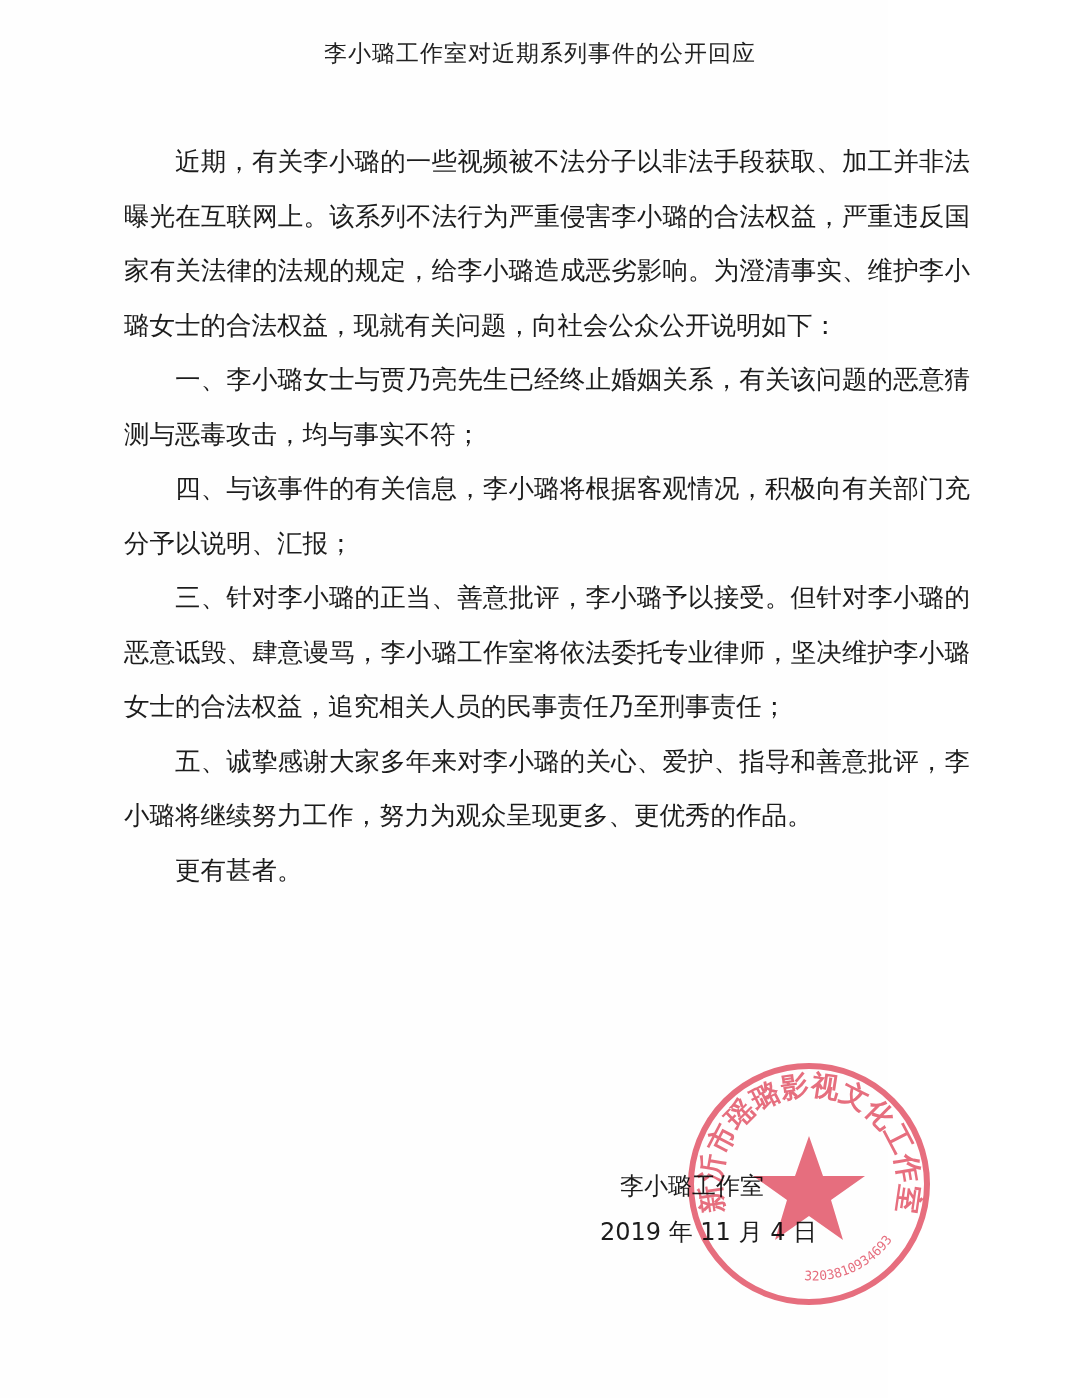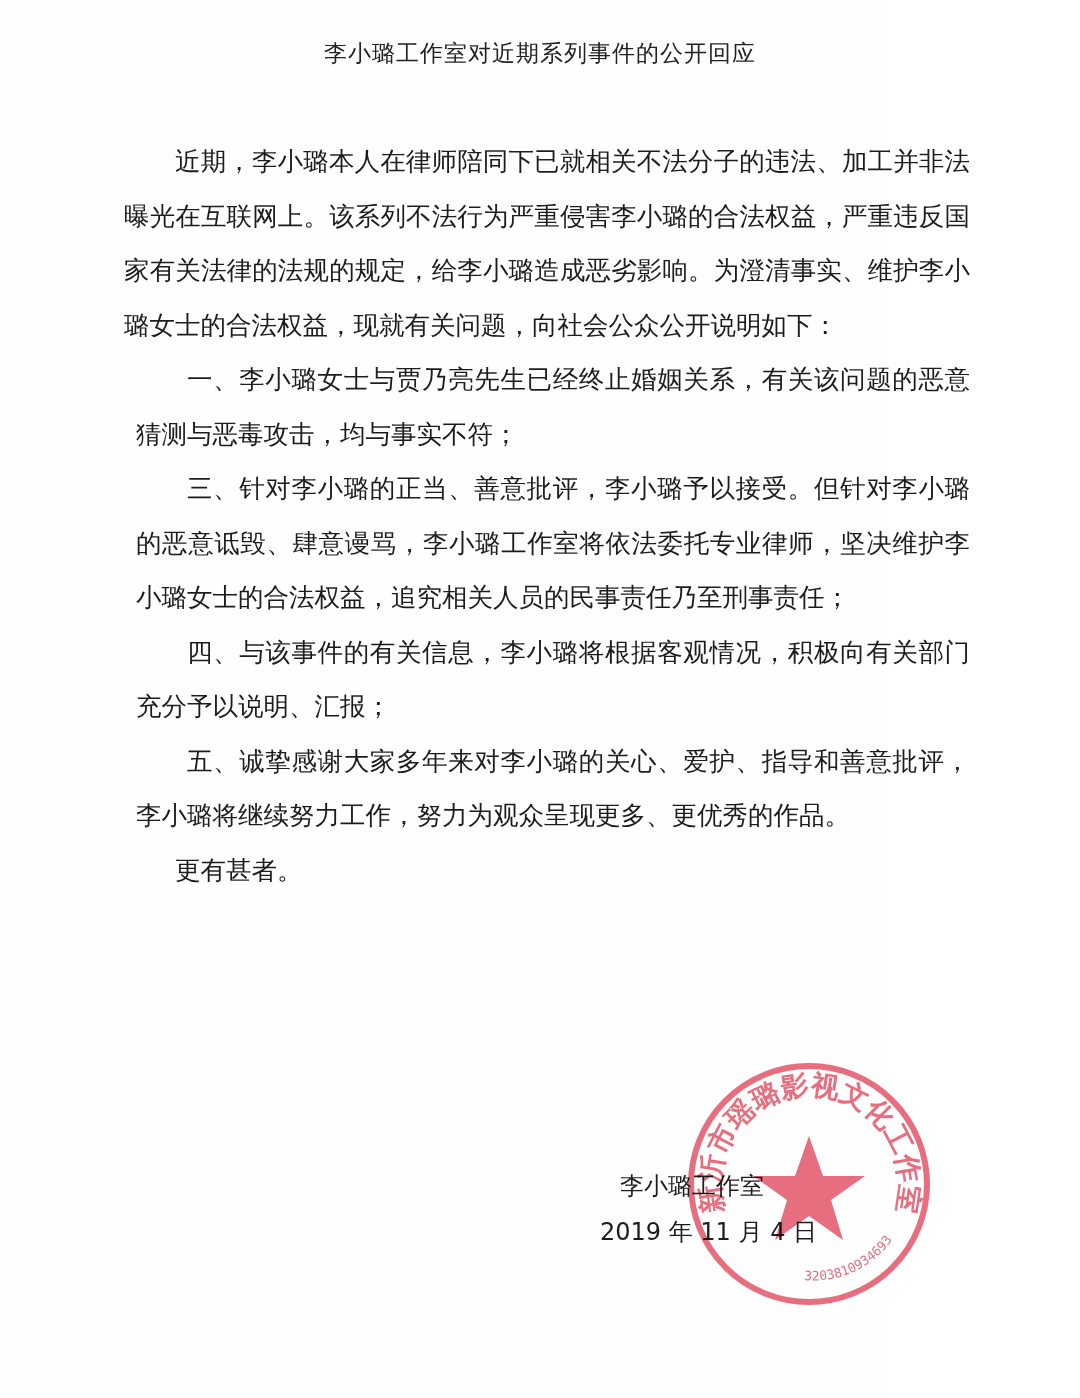--- a/index.html
+++ b/index.html
@@ -11,43 +11,43 @@
   .page { position: absolute; left: 0; top: 0; width: 888px; height: 1398px; background: #fefefe; }
   .title {
     position: absolute; top: 38px; left: 0; width: 1080px; text-align: center;
     font-size: 23px; letter-spacing: 1px; color: #222;
   }
   .body {
     position: absolute; left: 124px; top: 134px; width: 846px;
     font-size: 25.5px; line-height: 54.5px; color: #1c1c1c;
   }
   .para { margin: 0; text-indent: 2em; text-align: justify; text-align-last: left; }
-  .para + .para { margin-top: 0; margin-left: 12px; }
+  .para + .para { margin-top: 0; }
   .closing { margin: 0; text-indent: 2em; }
   .signature {
     position: absolute; left: 600px; top: 1163px; width: 240px; z-index: 2;
     font-size: 24px; line-height: 46px; color: #1c1c1c;
   }
   .sig-org { padding-left: 20px; }
   .stamp {
     position: absolute; left: 683px; top: 1058px; width: 252px; height: 252px; z-index: 3;
     opacity: 0.78; mix-blend-mode: multiply;
   }
 </style>
 </head>
 <body>
 
 <div class="page">
   <div class="title">李小璐工作室对近期系列事件的公开回应</div>
 
   <div class="body">
-    <p class="para">近期，李小璐本人在律师陪同下已就相关不法分子的违法、加工并非法曝光在互联网上。该系列不法行为严重侵害李小璐的合法权益，严重违反国家有关法律的法规的规定，给李小璐造成恶劣影响。为澄清事实、维护李小璐女士的合法权益，现就有关问题，向社会公众公开说明如下：</p>
+    <p class="para">近期，有关李小璐的一些视频被不法分子以非法手段获取、加工并非法曝光在互联网上。该系列不法行为严重侵害李小璐的合法权益，严重违反国家有关法律的法规的规定，给李小璐造成恶劣影响。为澄清事实、维护李小璐女士的合法权益，现就有关问题，向社会公众公开说明如下：</p>
     <p class="para">一、李小璐女士与贾乃亮先生已经终止婚姻关系，有关该问题的恶意猜测与恶毒攻击，均与事实不符；</p>
+    <p class="para">四、与该事件的有关信息，李小璐将根据客观情况，积极向有关部门充分予以说明、汇报；</p>
     <p class="para">三、针对李小璐的正当、善意批评，李小璐予以接受。但针对李小璐的恶意诋毁、肆意谩骂，李小璐工作室将依法委托专业律师，坚决维护李小璐女士的合法权益，追究相关人员的民事责任乃至刑事责任；</p>
-    <p class="para">四、与该事件的有关信息，李小璐将根据客观情况，积极向有关部门充分予以说明、汇报；</p>
     <p class="para">五、诚挚感谢大家多年来对李小璐的关心、爱护、指导和善意批评，李小璐将继续努力工作，努力为观众呈现更多、更优秀的作品。</p>
     <p class="closing">更有甚者。</p>
   </div>
 
   <div class="signature">
     <div class="sig-org">李小璐工作室</div>
     <div class="sig-date">2019 年 11 月 4 日</div>
   </div>
 
   <svg class="stamp" viewBox="0 0 252 252" xmlns="http://www.w3.org/2000/svg">

